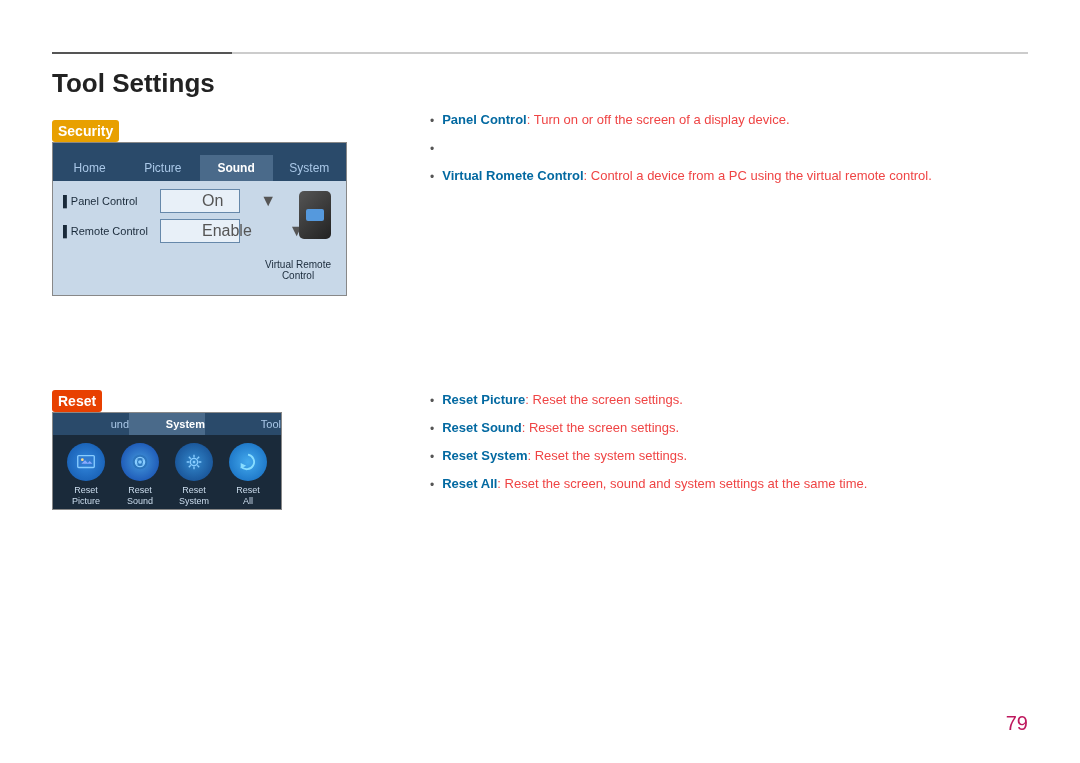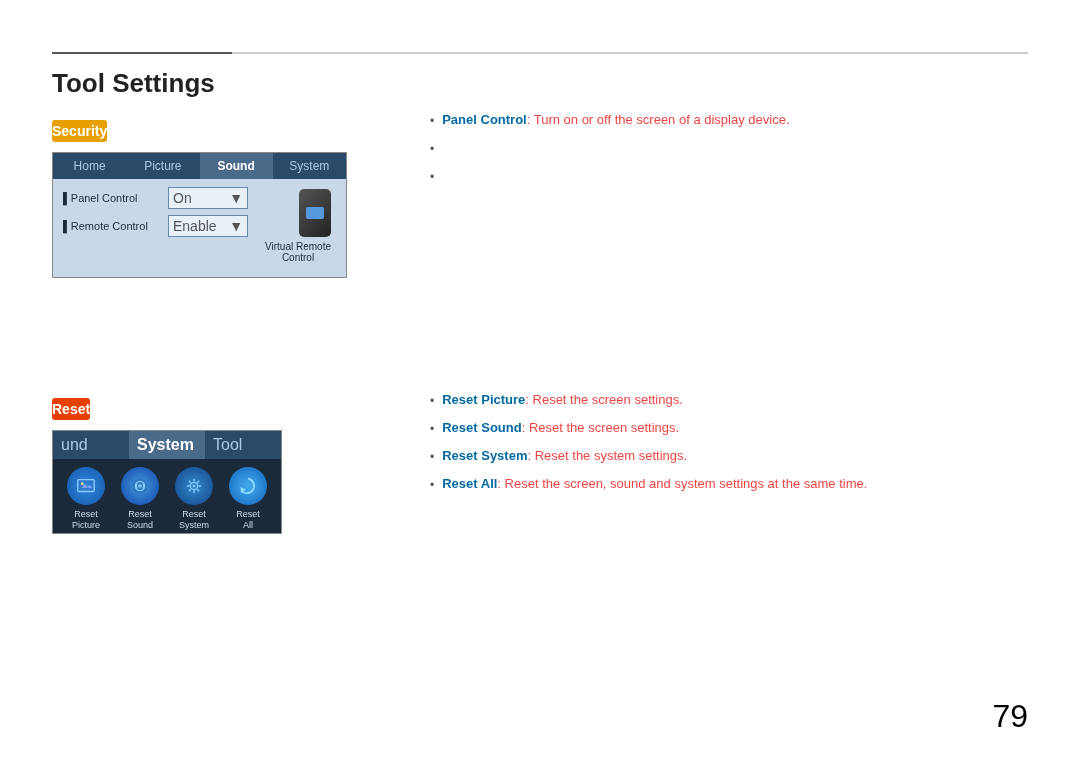--- a/index.html
+++ b/index.html
@@ -35,26 +35,25 @@
     
     .left-col {
       position: absolute;
       top: 120px;
       left: 52px;
       width: 310px;
     }
 
     .section-badge {
       display: inline-block;
-      padding: 3px 0;
+      padding: 3px 6px;
       border-radius: 3px;
       font-size: 14px;
       font-weight: bold;
       color: #fff;
-      margin-bottom: 10px;
     }
     .badge-security { background: #e8a000; }
     .badge-reset { background: #e84000; }
 
     
     .menu-mockup {
       width: 295px;
       border: 1px solid #888;
       background: #c8d8e8;
       overflow: hidden;
@@ -65,55 +64,56 @@
       display: flex;
       background: #2a4a6a;
     }
     .menu-tab {
       flex: 1;
       text-align: center;
       padding: 6px 0;
       font-size: 12px;
       color: #aac8e8;
       cursor: pointer;
+      margin-top: 12px;
     }
     .menu-tab.active {
       background: #4a6a8a;
       color: #ffffff;
       font-weight: bold;
     }
 
     .menu-body {
       background: #c8d8e8;
       padding: 8px 10px;
     }
 
     .menu-row {
       display: flex;
       align-items: center;
       margin-bottom: 6px;
       font-size: 12px;
       color: #1a2a3a;
     }
     .menu-row-label {
-      width: 105px;
+      width: 97px;
       font-size: 11px;
     }
     .menu-select {
       background: #e8f0f8;
       border: 1px solid #6688aa;
       font-size: 11px;
       padding: 2px 4px;
       width: 80px;
       cursor: pointer;
       display: flex;
       align-items: center;
       justify-content: space-between;
     }
-    .menu-select span { font-size: 14px; color: #555; }
+    .menu-select span { font-size: 16px; color: #555; margin-left: 37px; }
 
     .virtual-remote-area {
       display: flex;
       flex-direction: column;
       align-items: flex-end;
       padding: 2px 5px 6px 0;
     }
     .remote-icon {
       width: 32px;
       height: 48px;
@@ -128,46 +128,47 @@
     .remote-screen {
       width: 18px;
       height: 12px;
       background: #5599dd;
       border-radius: 2px;
     }
     .remote-label {
       font-size: 10px;
       color: #1a2a3a;
       text-align: center;
+      margin-top: 16px;
     }
 
     
     .reset-section {
       position: absolute;
-      top: 398px;
+      top: 390px;
       left: 52px;
       width: 310px;
     }
 
     .reset-menu-mockup {
       width: 230px;
       border: 1px solid #888;
       background: #2a3a4a;
       overflow: hidden;
     }
 
     .reset-tabs {
       display: flex;
       background: #2a4a6a;
     }
     .reset-tab {
       flex: 1;
-      text-align: left;
-      padding: 5px 8px;
-      font-size: 16px;
+      text-align: right;
+      padding: 5px 0;
+      font-size: 11px;
       color: #aac8e8;
     }
     .reset-tab.active {
       background: #4a6a8a;
       color: #ffffff;
       font-weight: bold;
     }
 
     .reset-icons-row {
       display: flex;
@@ -256,22 +257,22 @@
       top: 390px;
       left: 430px;
       right: 52px;
     }
 
     
     .page-number {
       position: absolute;
       bottom: 28px;
       right: 52px;
-      font-size: 32px;
-      color: #000000;
+      font-size: 20px;
+      color: #be185d;
       font-weight: 300;
     }
 
     
     .svg-icon {
       width: 22px;
       height: 22px;
     }
   </style>
 </head>
@@ -333,20 +334,23 @@
       <span class="bullet-dot">•</span>
       <span>
         <span class="link-text">Panel Control</span><span class="desc-text">: Turn on or off the screen of a display device.</span>
       </span>
     </li>
     <li>
       <span class="bullet-dot">•</span>
     </li>
     <li>
       <span class="bullet-dot">•</span>
+      <span>
+        <span class="link-text">Virtual Romete Control</span><span class="desc-text">: Control a device from a PC using the virtual remote control.</span>
+      </span>
     </li>
   </ul>
 </div>
 
 <div class="reset-section">
   
   <div class="section-badge badge-reset">Reset</div>
 
   
   <div class="reset-menu-mockup">

